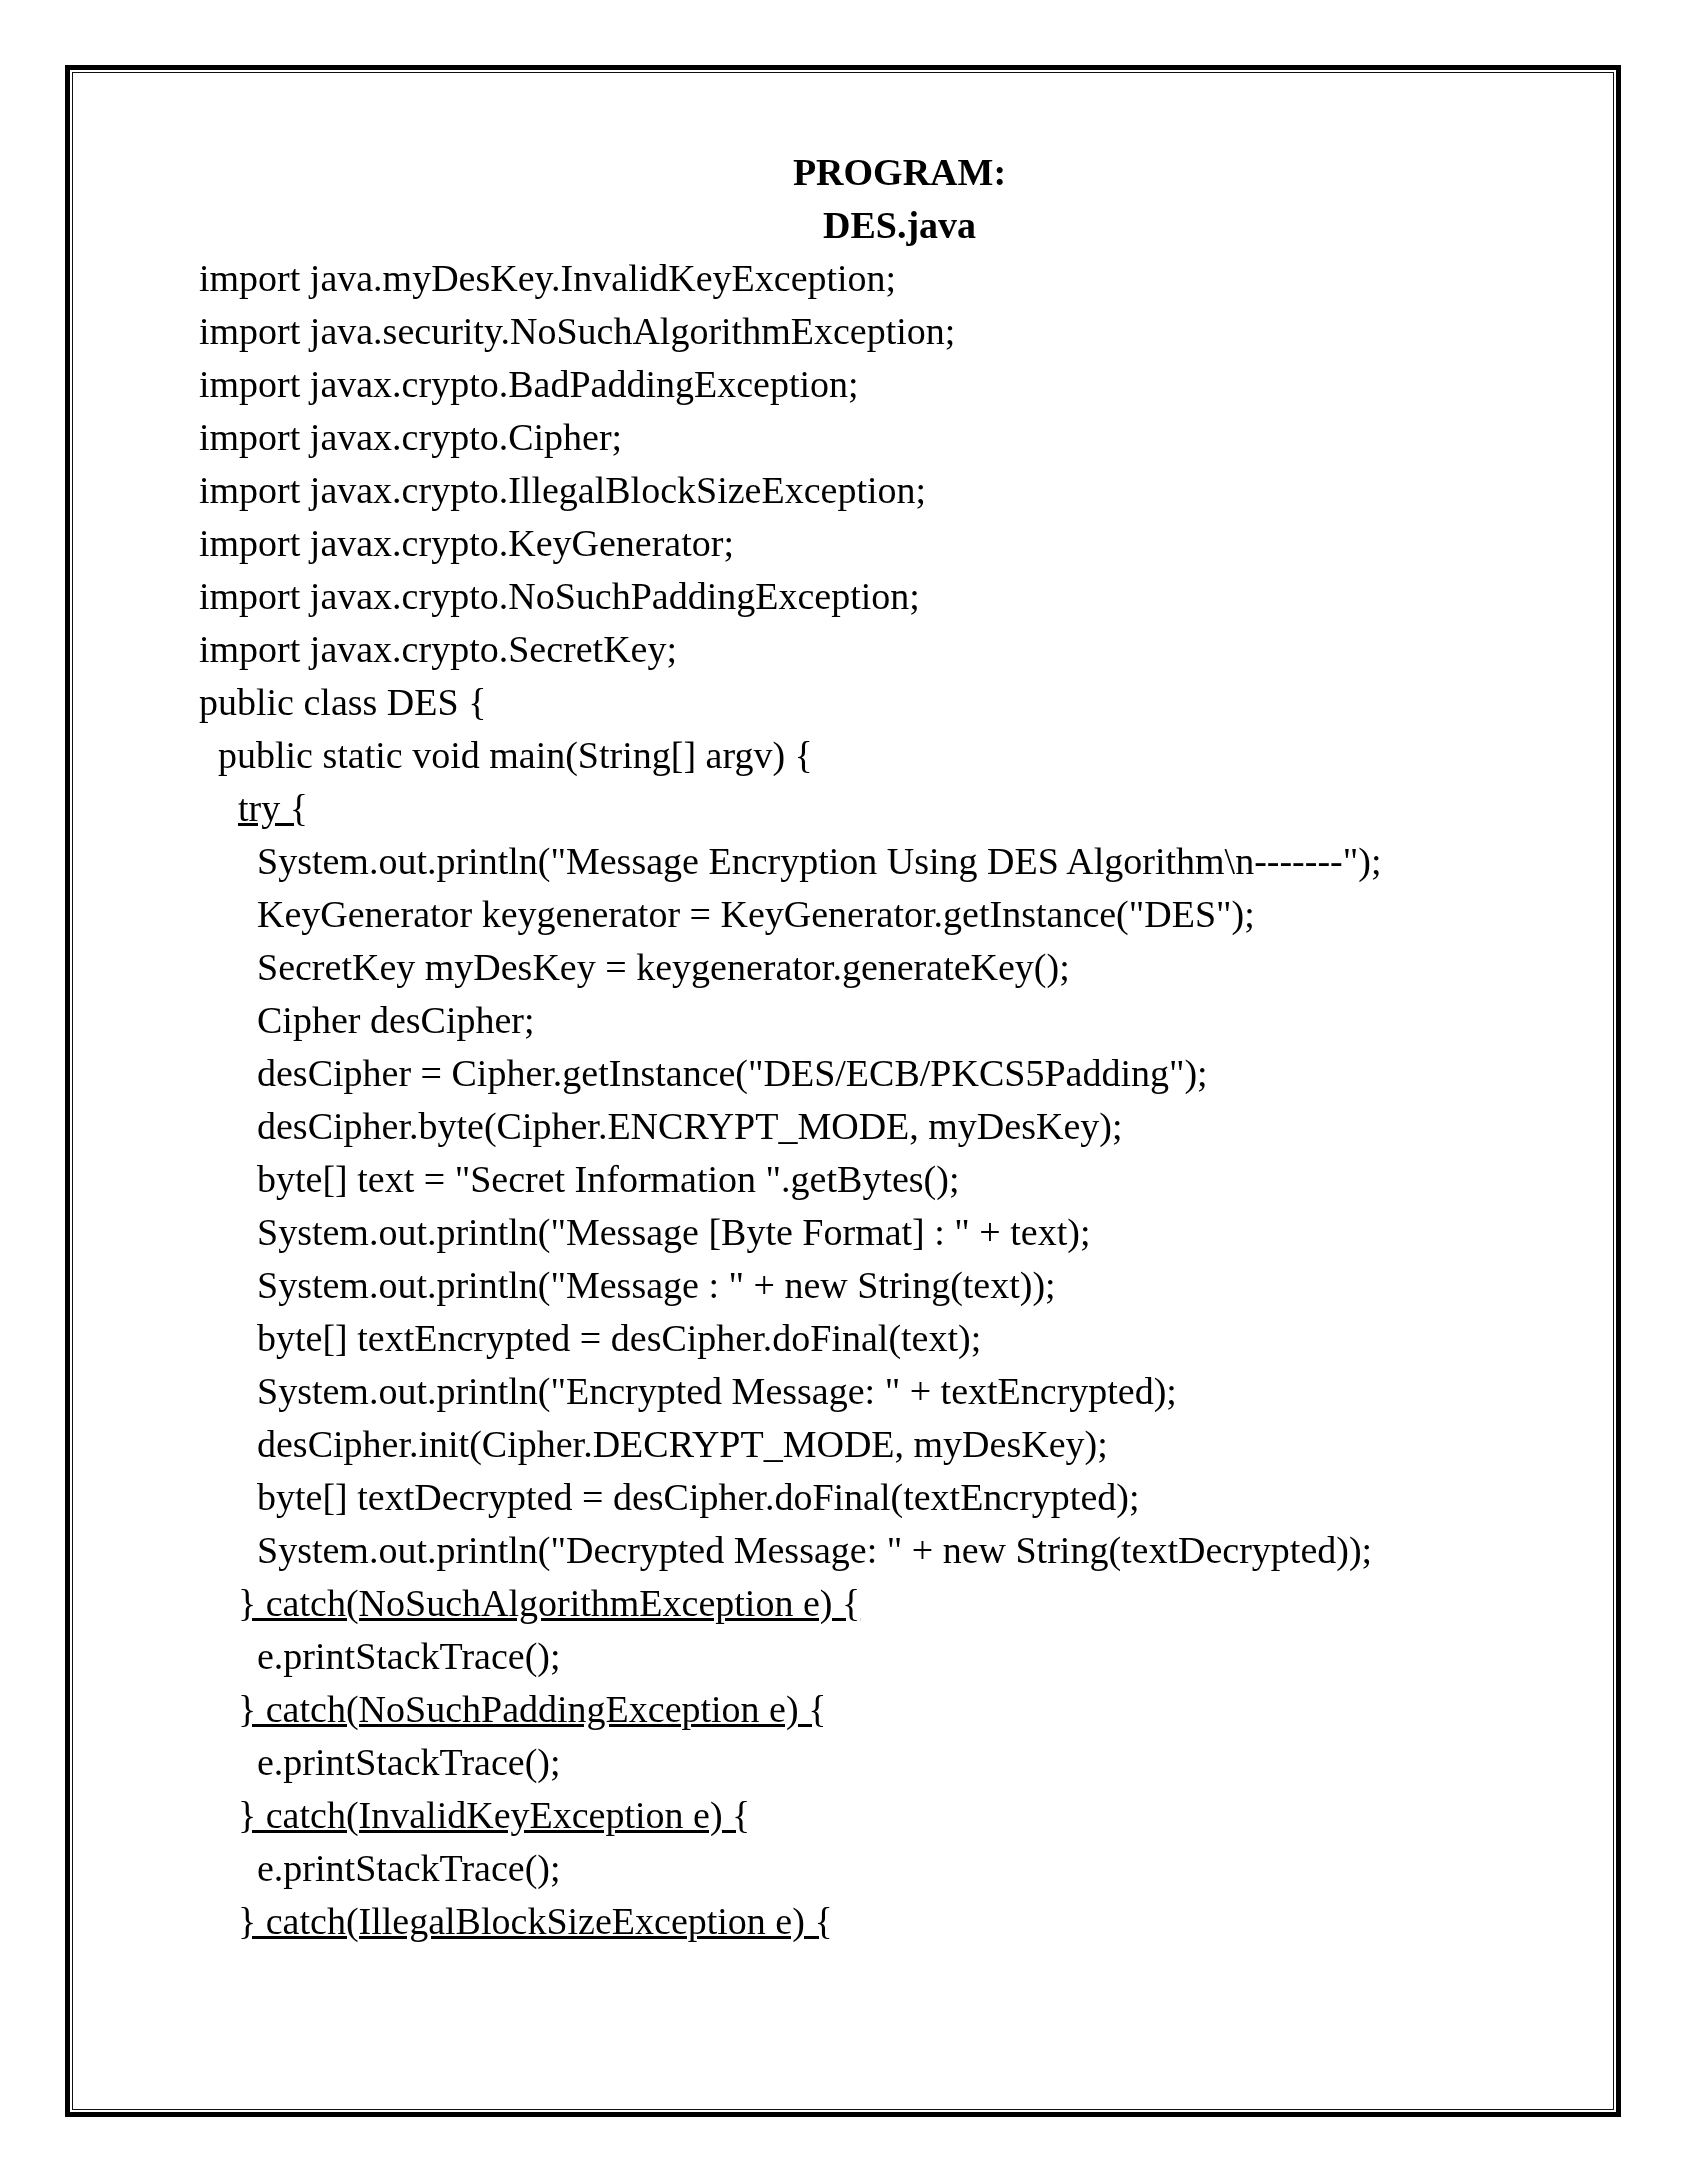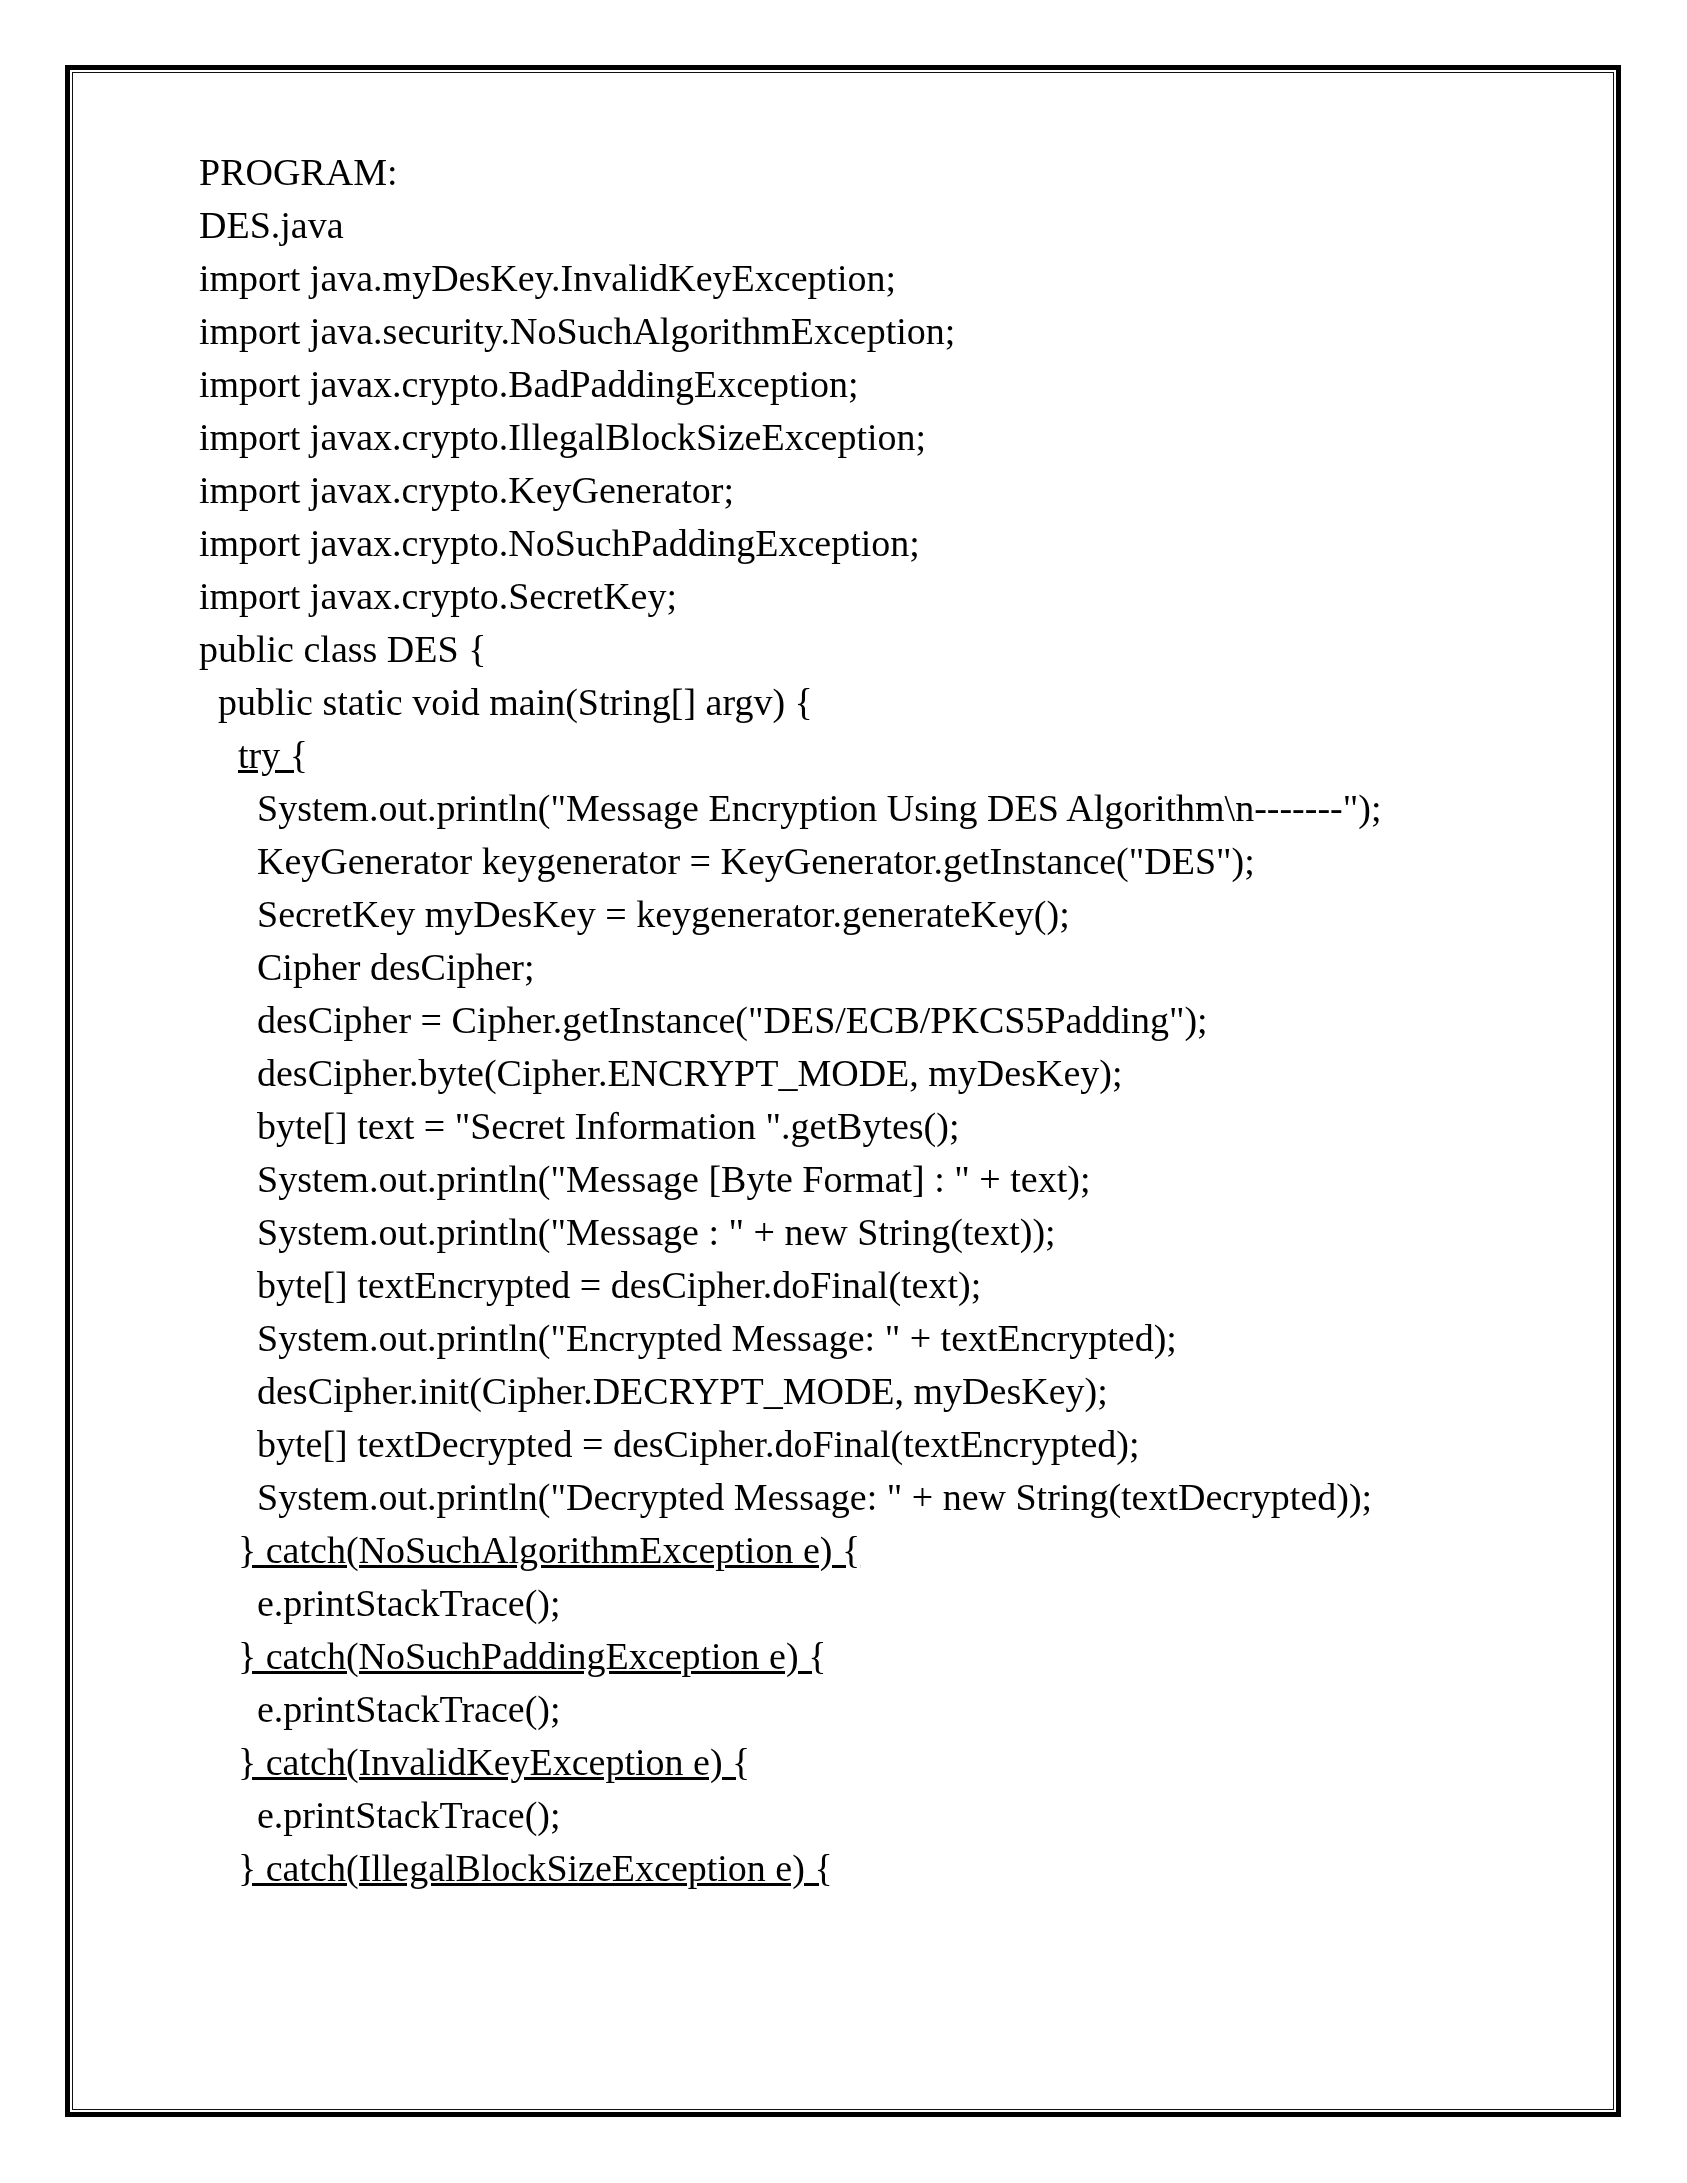--- a/index.html
+++ b/index.html
@@ -38,39 +38,40 @@
     top: 146px;
     width: 1401px;
   }
   .line {
     height: 53px;
     line-height: 53px;
     font-size: 38px;
     white-space: pre;
     letter-spacing: 0;
   }
-  .bold { font-weight: normal; }
+  .bold { font-weight: bold; text-align: center; }
   .i1 { padding-left: 19px; }
   .i2 { padding-left: 39px; text-decoration: underline; }
   .i3 { padding-left: 58px; }
 </style>
 </head>
 <body>
 
 <div class="frame-outer">
   <div class="frame-inner"></div>
 </div>
 
 <div class="content">
   <div class="line bold">PROGRAM:</div>
   <div class="line bold">DES.java</div>
 
   <div class="line">import java.myDesKey.InvalidKeyException;</div>
   <div class="line">import java.security.NoSuchAlgorithmException;</div>
   <div class="line">import javax.crypto.BadPaddingException;</div>
+  <div class="line">import javax.crypto.Cipher;</div>
   <div class="line">import javax.crypto.IllegalBlockSizeException;</div>
   <div class="line">import javax.crypto.KeyGenerator;</div>
   <div class="line">import javax.crypto.NoSuchPaddingException;</div>
   <div class="line">import javax.crypto.SecretKey;</div>
   <div class="line">public class DES {</div>
   <div class="line i1">public static void main(String[] argv) {</div>
   <div class="line i2">try {</div>
   <div class="line i3">System.out.println("Message Encryption Using DES Algorithm\n-------");</div>
   <div class="line i3">KeyGenerator keygenerator = KeyGenerator.getInstance("DES");</div>
   <div class="line i3">SecretKey myDesKey = keygenerator.generateKey();</div>

